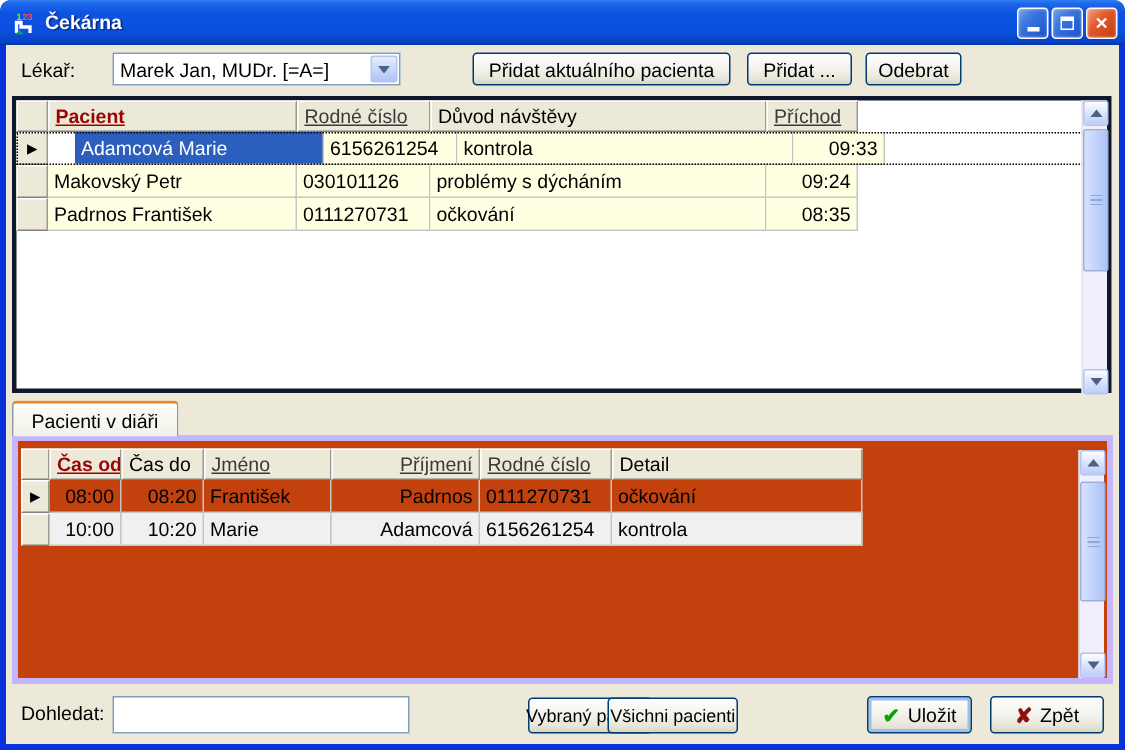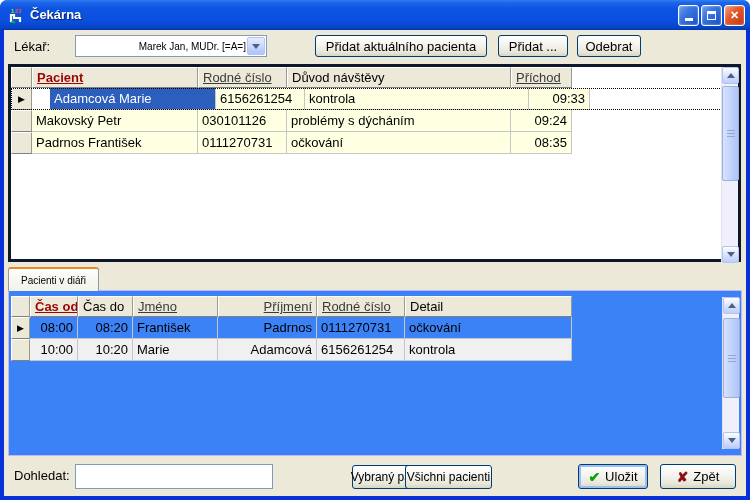--- a/index.html
+++ b/index.html
@@ -25,21 +25,21 @@
   .btn-close { left:724px; background:linear-gradient(135deg,#f3a183 0%,#e35a2b 40%,#c13a12 100%); }
   .min-glyph { width:8px; height:3px; background:#fff; margin-top:8px; }
   .max-glyph { width:9px; height:9px; border:1px solid #fff; border-top:3px solid #fff; }
 
   .client { position:absolute; left:4px; top:30px; width:742px; height:466px; background:#ECE9D8; }
 
   .lbl { position:absolute; font-size:13px; color:#000; }
 
   
   .combo { position:absolute; left:75px; top:35px; width:192px; height:22px; background:#fff; border:1px solid #7F9DB9; display:flex; align-items:center; }
-  .combo-text { flex:1; font-size:10px; padding-left:4px; white-space:nowrap; overflow:hidden;text-align:right; }
+  .combo-text { flex:1; font-size:13px; padding-left:4px; white-space:nowrap; overflow:hidden; }
   .combo-arrow {
     width:18px; height:18px; margin:1px; border-radius:2px; border:1px solid #B3C3F3;
     background:linear-gradient(180deg,#E6EEFD 0%,#C9D8FC 50%,#AEC4F7 100%);
     display:flex; align-items:center; justify-content:center;
   }
   .tri-down { width:0; height:0; border-left:4px solid transparent; border-right:4px solid transparent; border-top:5px solid #4D6185; }
   .tri-up-s { width:0; height:0; border-left:4px solid transparent; border-right:4px solid transparent; border-bottom:5px solid #4D6185; }
   .tri-dn-s { width:0; height:0; border-left:4px solid transparent; border-right:4px solid transparent; border-top:5px solid #4D6185; }
 
   
@@ -80,23 +80,23 @@
   
   .t2-ind{width:19px;} .t2-c1{width:48px;} .t2-c2{width:55px;} .t2-c3{width:85px;} .t2-c4{width:99px;text-align:right;} .t2-c5{width:88px;} .t2-c6{width:167px;}
   .stripe { background:#F0F0F0; }
 
   
   .tab {
     position:absolute; left:8px; top:267px; height:24px; padding:0 12px; z-index:3;
     background:linear-gradient(180deg,#FDFDFB 0%,#F2F1E8 100%);
     border:1px solid #919B9C; border-bottom:none; border-radius:3px 3px 0 0;
     border-top:2px solid #E68B2C;
-    font-size:10px; display:flex; align-items:center;
-  }
-  .tabpanel { position:absolute; left:8px; top:290px; width:734px; height:166px; background:#3b82f6; border:1px solid #c4b5fd; }
+    font-size:13px; display:flex; align-items:center;
+  }
+  .tabpanel { position:absolute; left:8px; top:290px; width:734px; height:166px; background:#c2410c; border:4px solid #c4b5fd; }
   .grid2 { position:absolute; left:2px; top:5px; }
 
   
   .vscroll { position:absolute; width:17px; background:#F0EFFB; border-left:1px solid #E2E1EE; }
   .sb-btn {
     position:absolute; left:0; width:17px; height:17px; border:1px solid #B3C3F3; border-radius:2px;
     background:linear-gradient(180deg,#FEFEFF 0%,#D3DFFC 60%,#BCCDf8 100%);
     display:flex; align-items:center; justify-content:center;
   }
   .sb-thumb {

